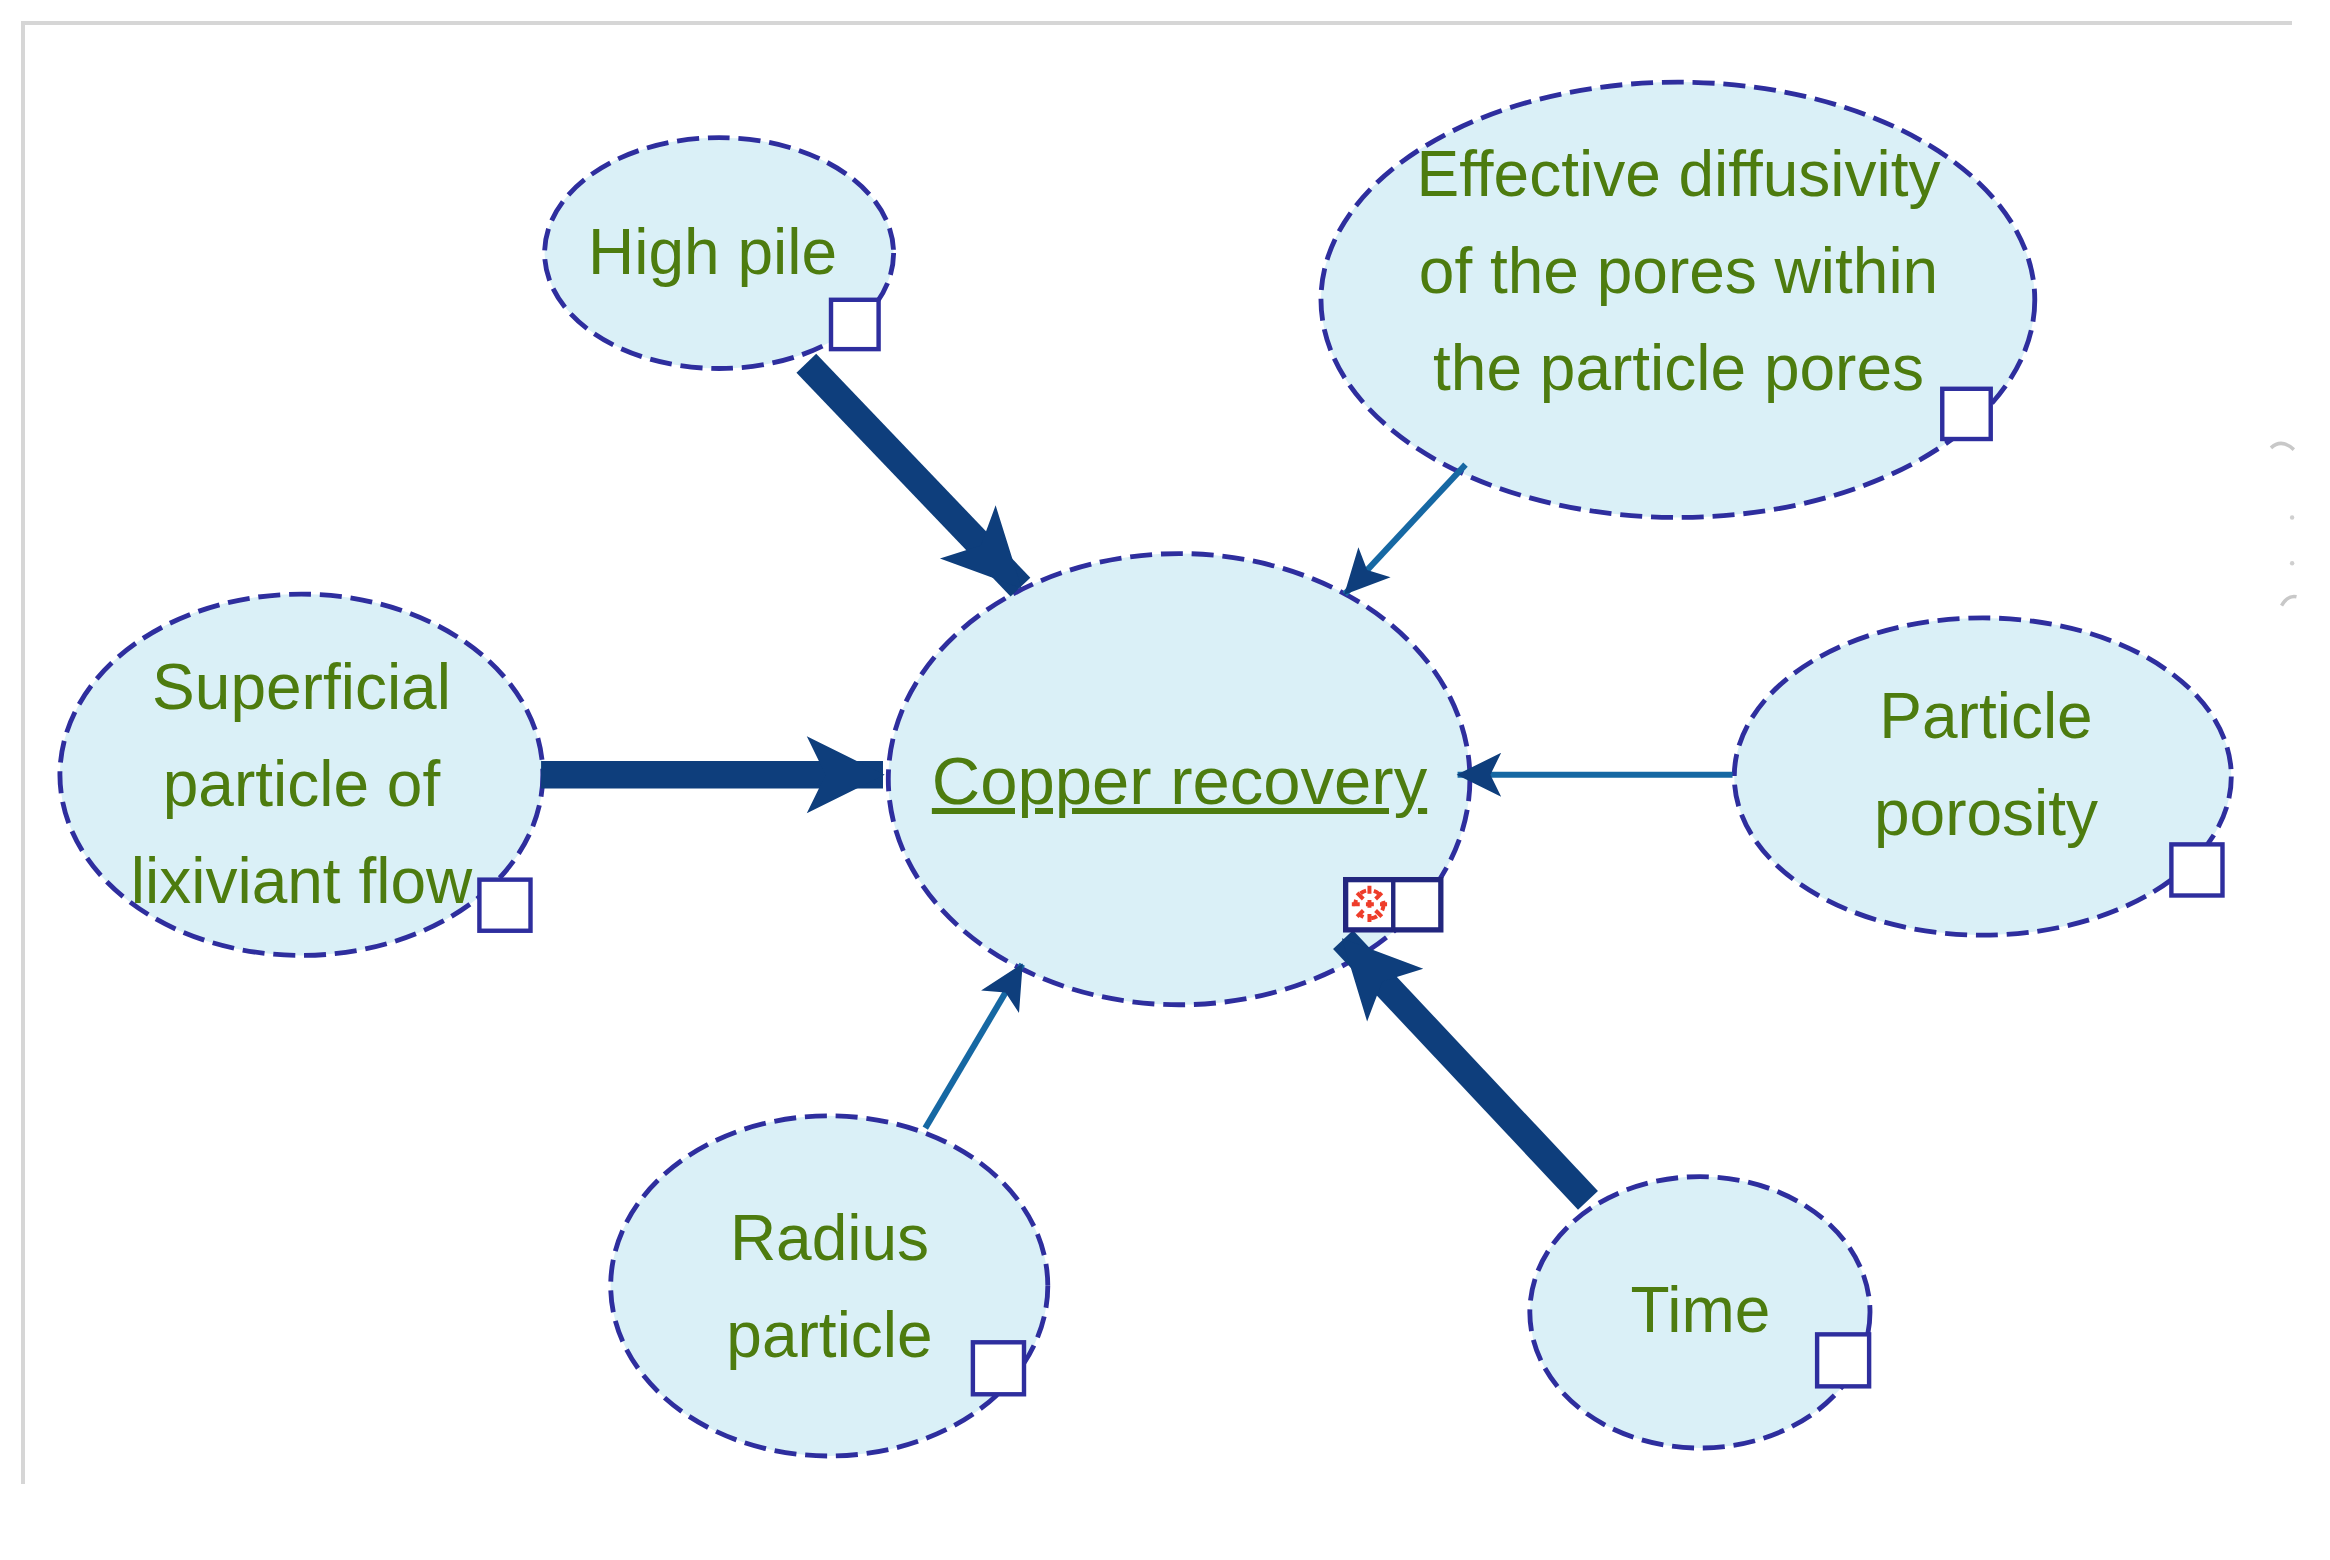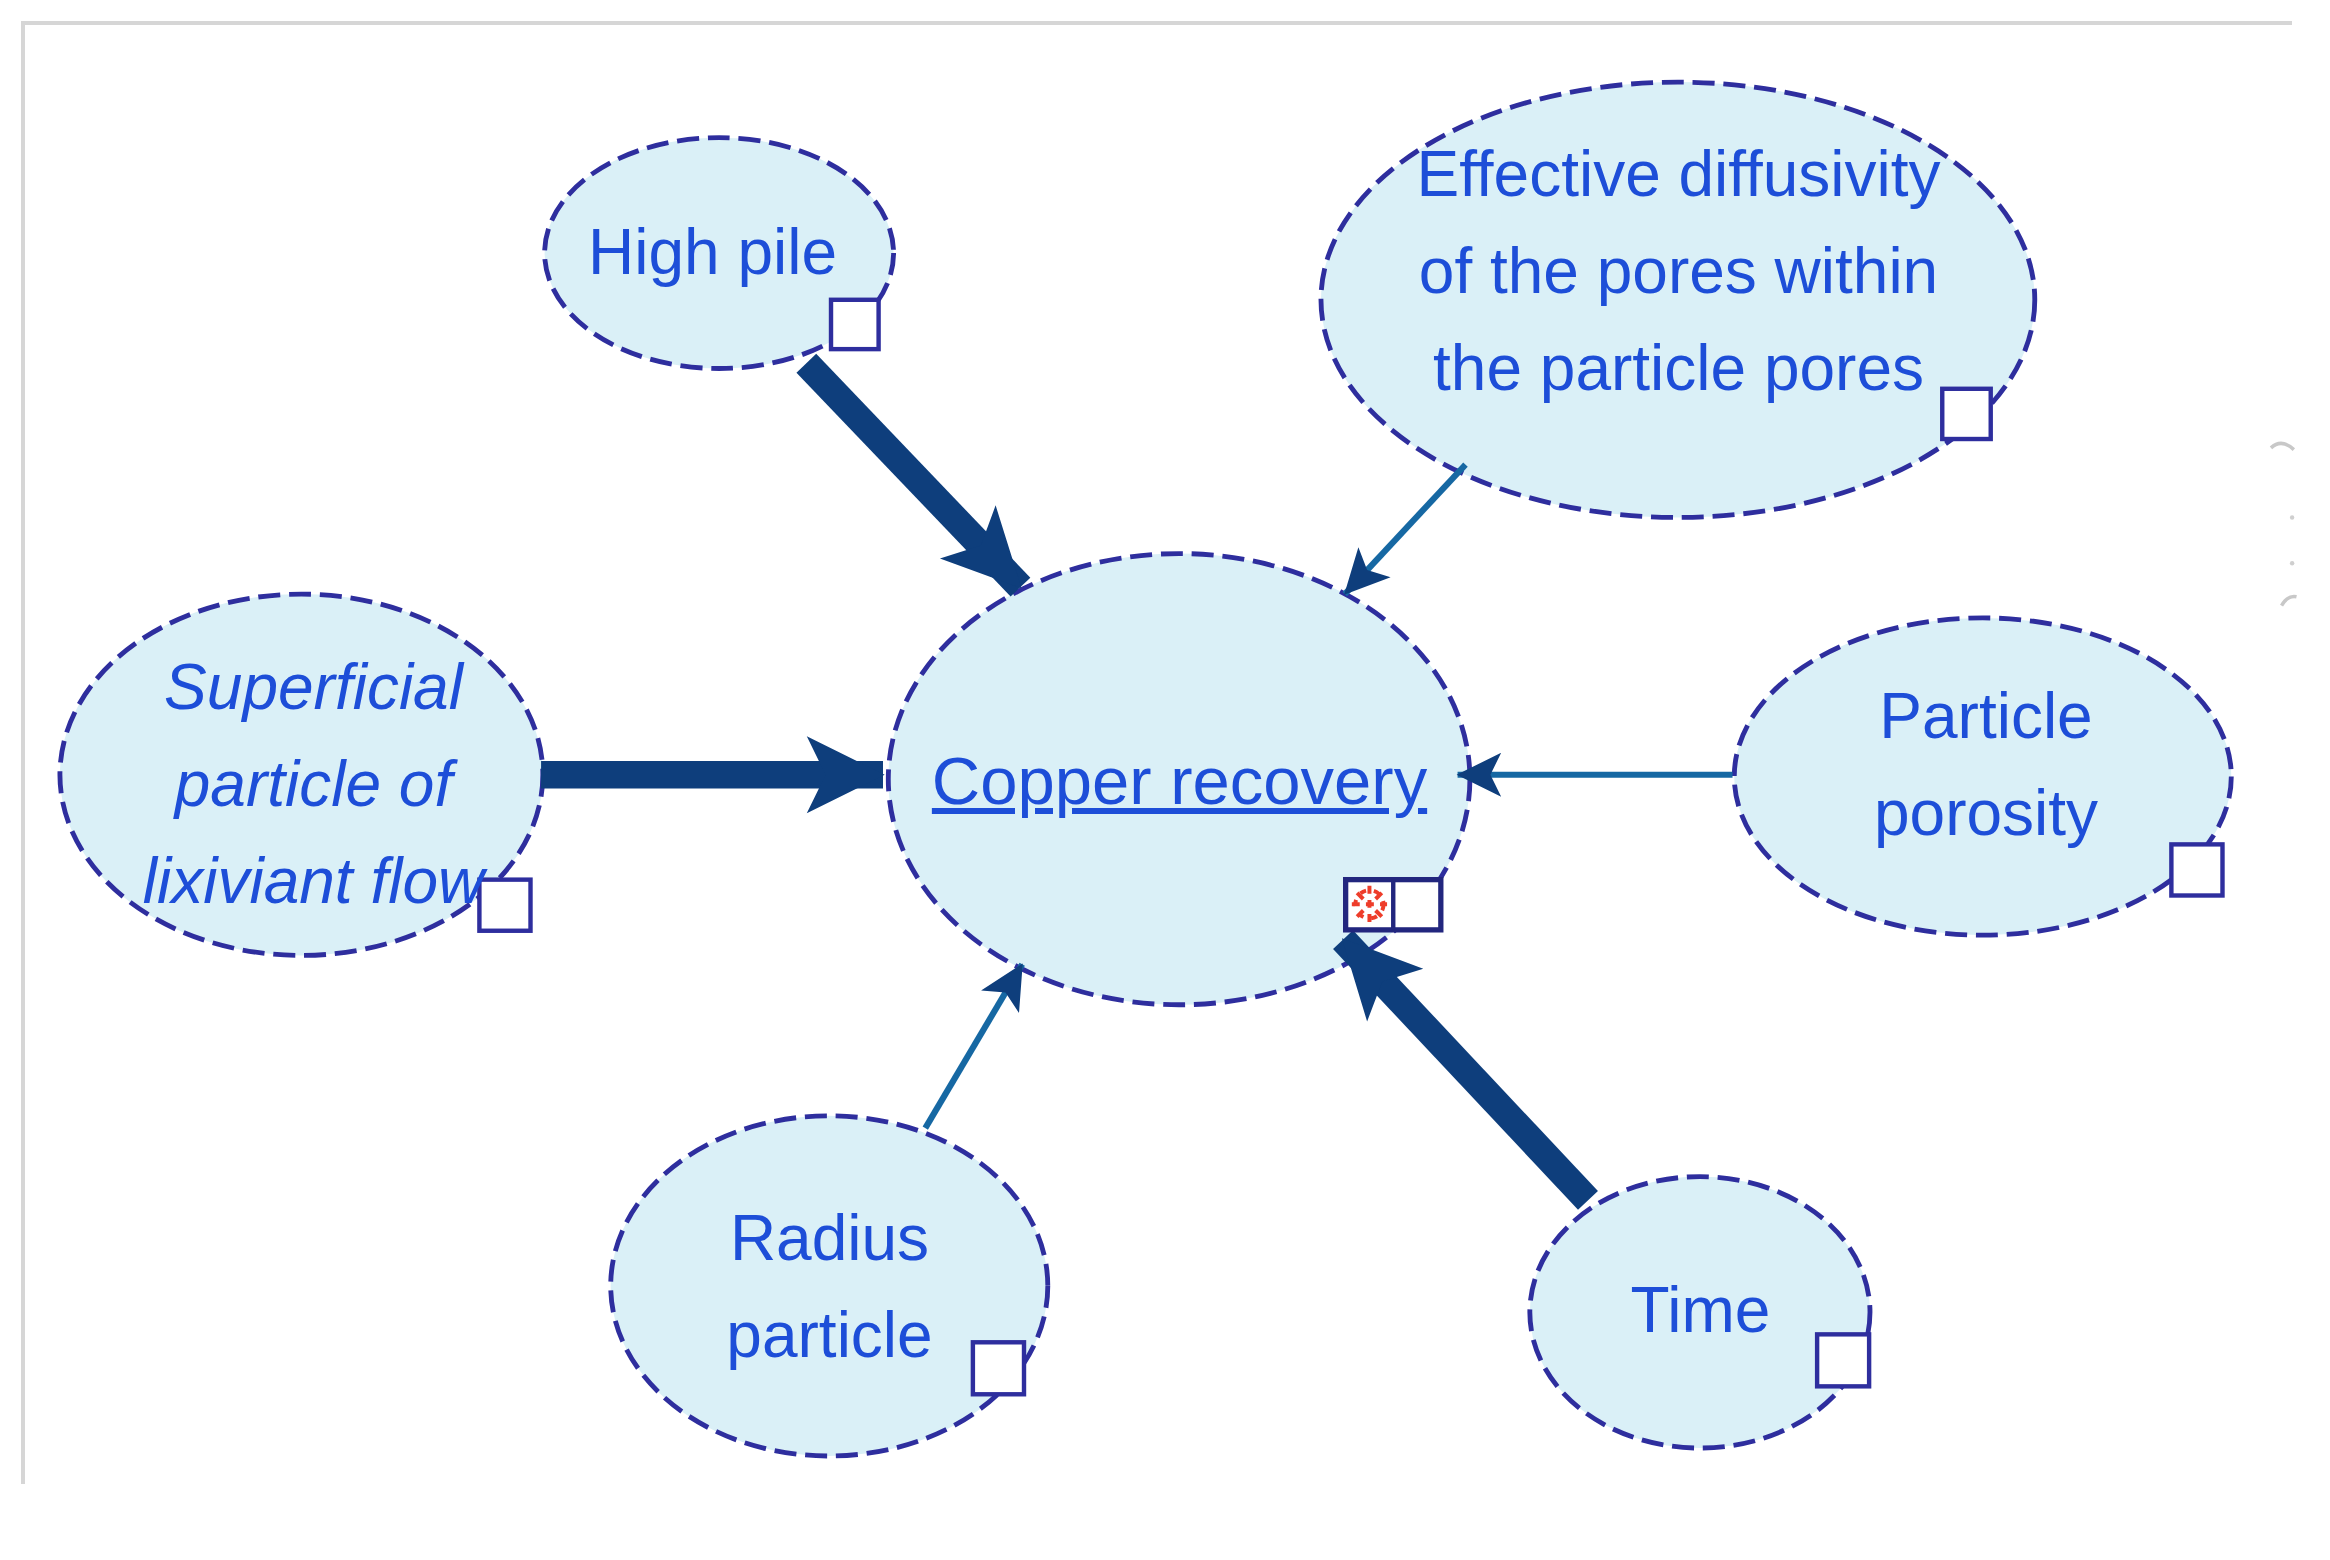--- a/index.html
+++ b/index.html
@@ -18,30 +18,30 @@
   #frame-left {
     position: absolute; left: 21px; top: 21px;
     width: 3.5px; height: 1463px; background: #d6d6d6;
   }
   svg.diagram-layer {
     position: absolute; left: 0; top: 0; width: 2330px; height: 1561px;
   }
   .node-label {
     position: absolute;
     text-align: center;
-    color: #1d4ed8;
+    color: #4d7c0f;
     font-size: 64px;
     line-height: 97px;
     white-space: nowrap;
   }
   .node-label.center-node { font-size: 67px; text-decoration: underline; }
   
   #label-high-pile        { left: 448px;  top: 204px;  width: 529px; }
   #label-effective        { left: 1326px; top: 126px;  width: 705px; }
-  #label-superficial      { left: 93px;   top: 639px;  width: 441px; font-style: italic; }
+  #label-superficial      { left: 81px;   top: 639px;  width: 441px; }
   #label-copper           { left: 915px; top: 732px;  width: 529px; }
   #label-particle         { left: 1763px; top: 668px;  width: 446px; }
   #label-radius           { left: 609px;  top: 1190px; width: 441px; }
   #label-time             { left: 1524px; top: 1262px; width: 353px; }
 </style>
 </head>
 <body>
 
 <div id="canvas">
 

